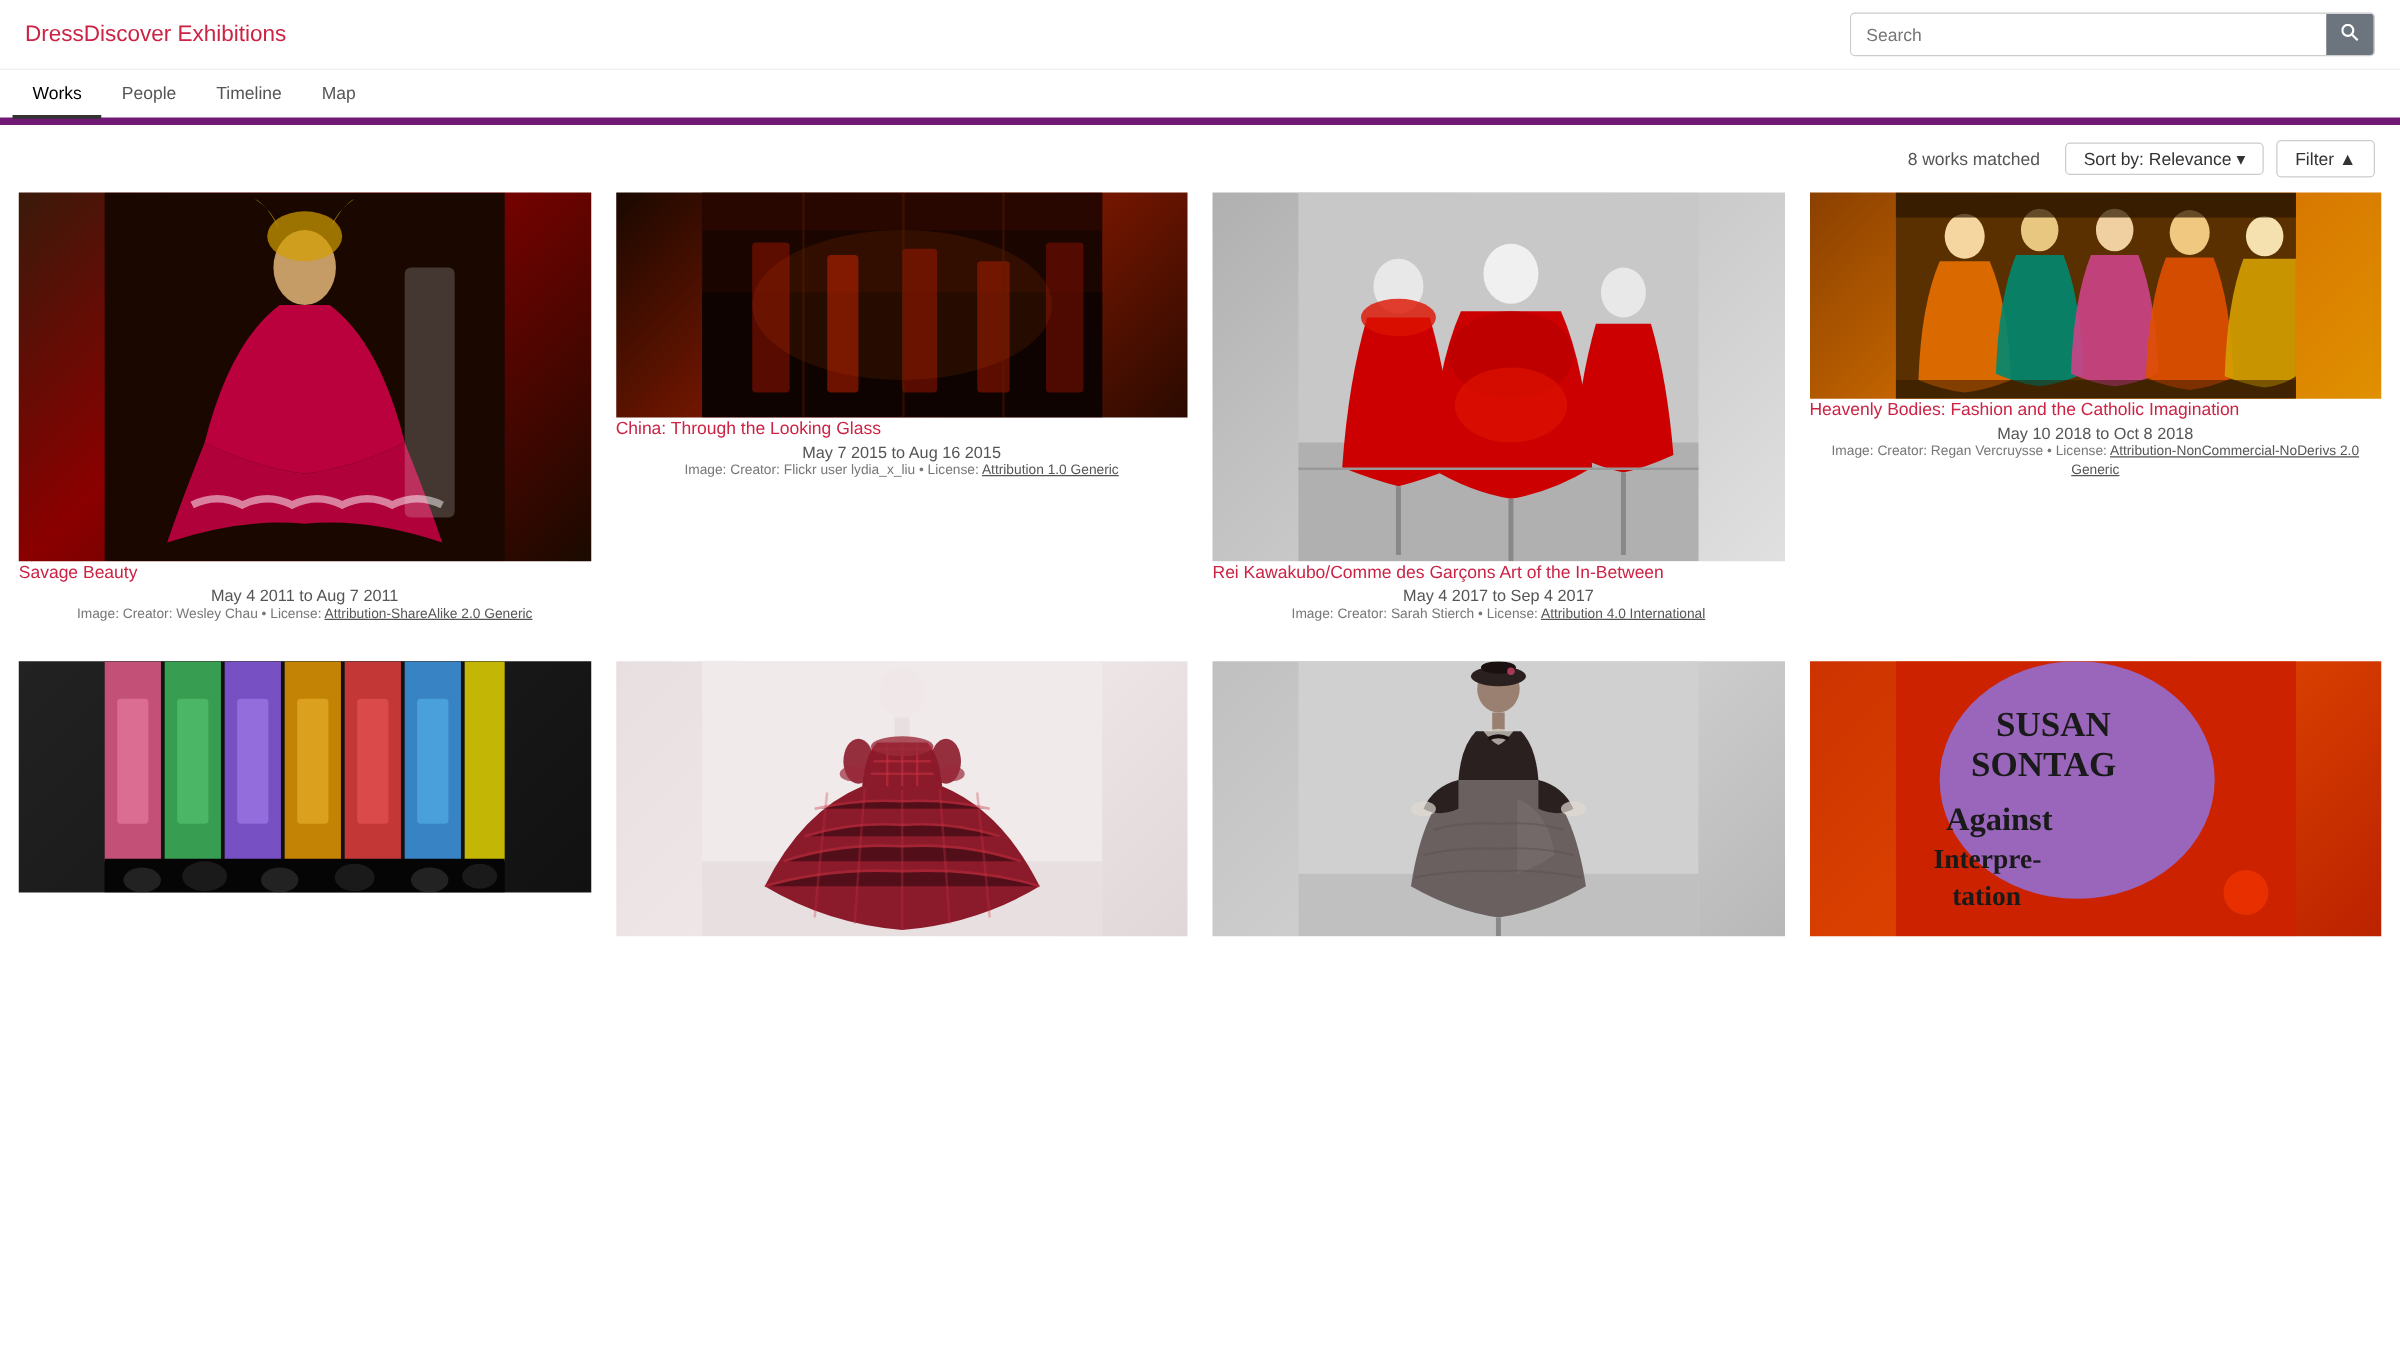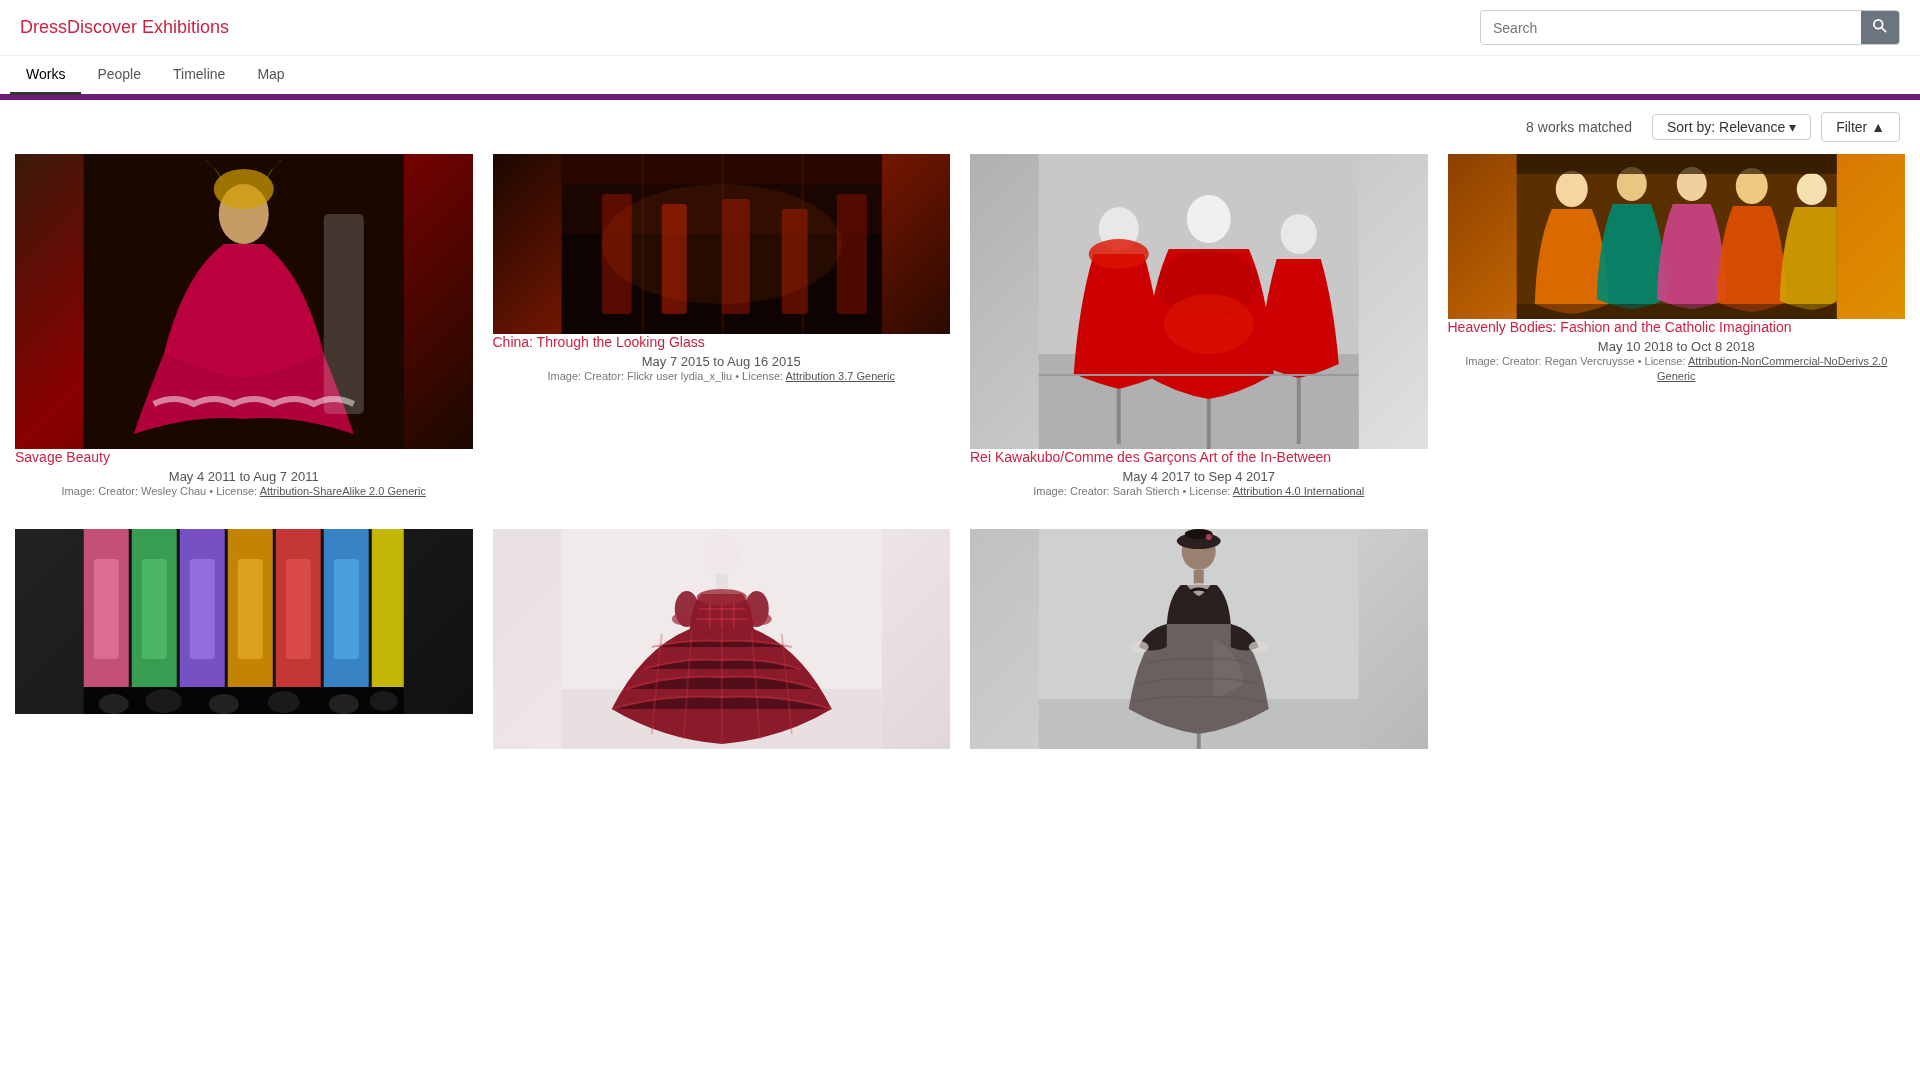--- a/index.html
+++ b/index.html
@@ -231,21 +231,21 @@
         <rect x="80" y="0" width="2" height="180" fill="#5a2000" opacity="0.4"></rect>
         <rect x="160" y="0" width="2" height="180" fill="#5a2000" opacity="0.4"></rect>
         <rect x="240" y="0" width="2" height="180" fill="#5a2000" opacity="0.4"></rect>
       </svg>
     </div>
     <div class="card-title">
       <a href="#">China: Through the Looking Glass</a>
     </div>
     <div class="card-dates">May 7 2015 to Aug 16 2015</div>
     <div class="card-credit">
-      Image: Creator: Flickr user lydia_x_liu • License: <a href="#">Attribution 3.7 Generic</a>
+      Image: Creator: Flickr user lydia_x_liu • License: <a href="#">Attribution 1.0 Generic</a>
     </div>
   </div>
 
   <div class="card">
     <div class="card-image-container img-rei">
       <svg width="100%" height="295" viewBox="0 0 320 295" xmlns="http://www.w3.org/2000/svg">
         <rect width="320" height="295" fill="#c8c8c8"></rect>
 
         <rect x="0" y="200" width="320" height="95" fill="#b0b0b0"></rect>
 
@@ -435,14 +435,38 @@
         <rect x="158" y="205" width="4" height="15" fill="#888"></rect>
       </svg>
     </div>
     <div class="card-title">
       <a href="#"></a>
     </div>
     <div class="card-dates"></div>
     <div class="card-credit"></div>
   </div>
 
+  <div class="card">
+    <div class="card-image-container img-susan">
+      <svg width="100%" height="220" viewBox="0 0 320 220" xmlns="http://www.w3.org/2000/svg">
+
+        <rect width="320" height="220" fill="#cc2200"></rect>
+
+        <ellipse cx="145" cy="95" rx="110" ry="95" fill="#9966bb"></ellipse>
+
+        <text x="80" y="60" font-family="serif" font-size="28" font-weight="bold" fill="#1a1a1a">SUSAN</text>
+        <text x="60" y="92" font-family="serif" font-size="28" font-weight="bold" fill="#1a1a1a">SONTAG</text>
+
+        <text x="40" y="135" font-family="serif" font-size="26" font-weight="bold" fill="#1a1a1a">Against</text>
+        <text x="30" y="165" font-family="serif" font-size="22" font-weight="bold" fill="#1a1a1a">Interpre-</text>
+        <text x="45" y="195" font-family="serif" font-size="22" font-weight="bold" fill="#1a1a1a">tation</text>
+
+        <circle cx="280" cy="185" r="18" fill="#ee3300" opacity="0.8"></circle>
+      </svg>
+    </div>
+    <div class="card-title">
+      <a href="#"></a>
+    </div>
+    <div class="card-dates"></div>
+    <div class="card-credit"></div>
+  </div>
 
 </div>
 
 </body></html>

